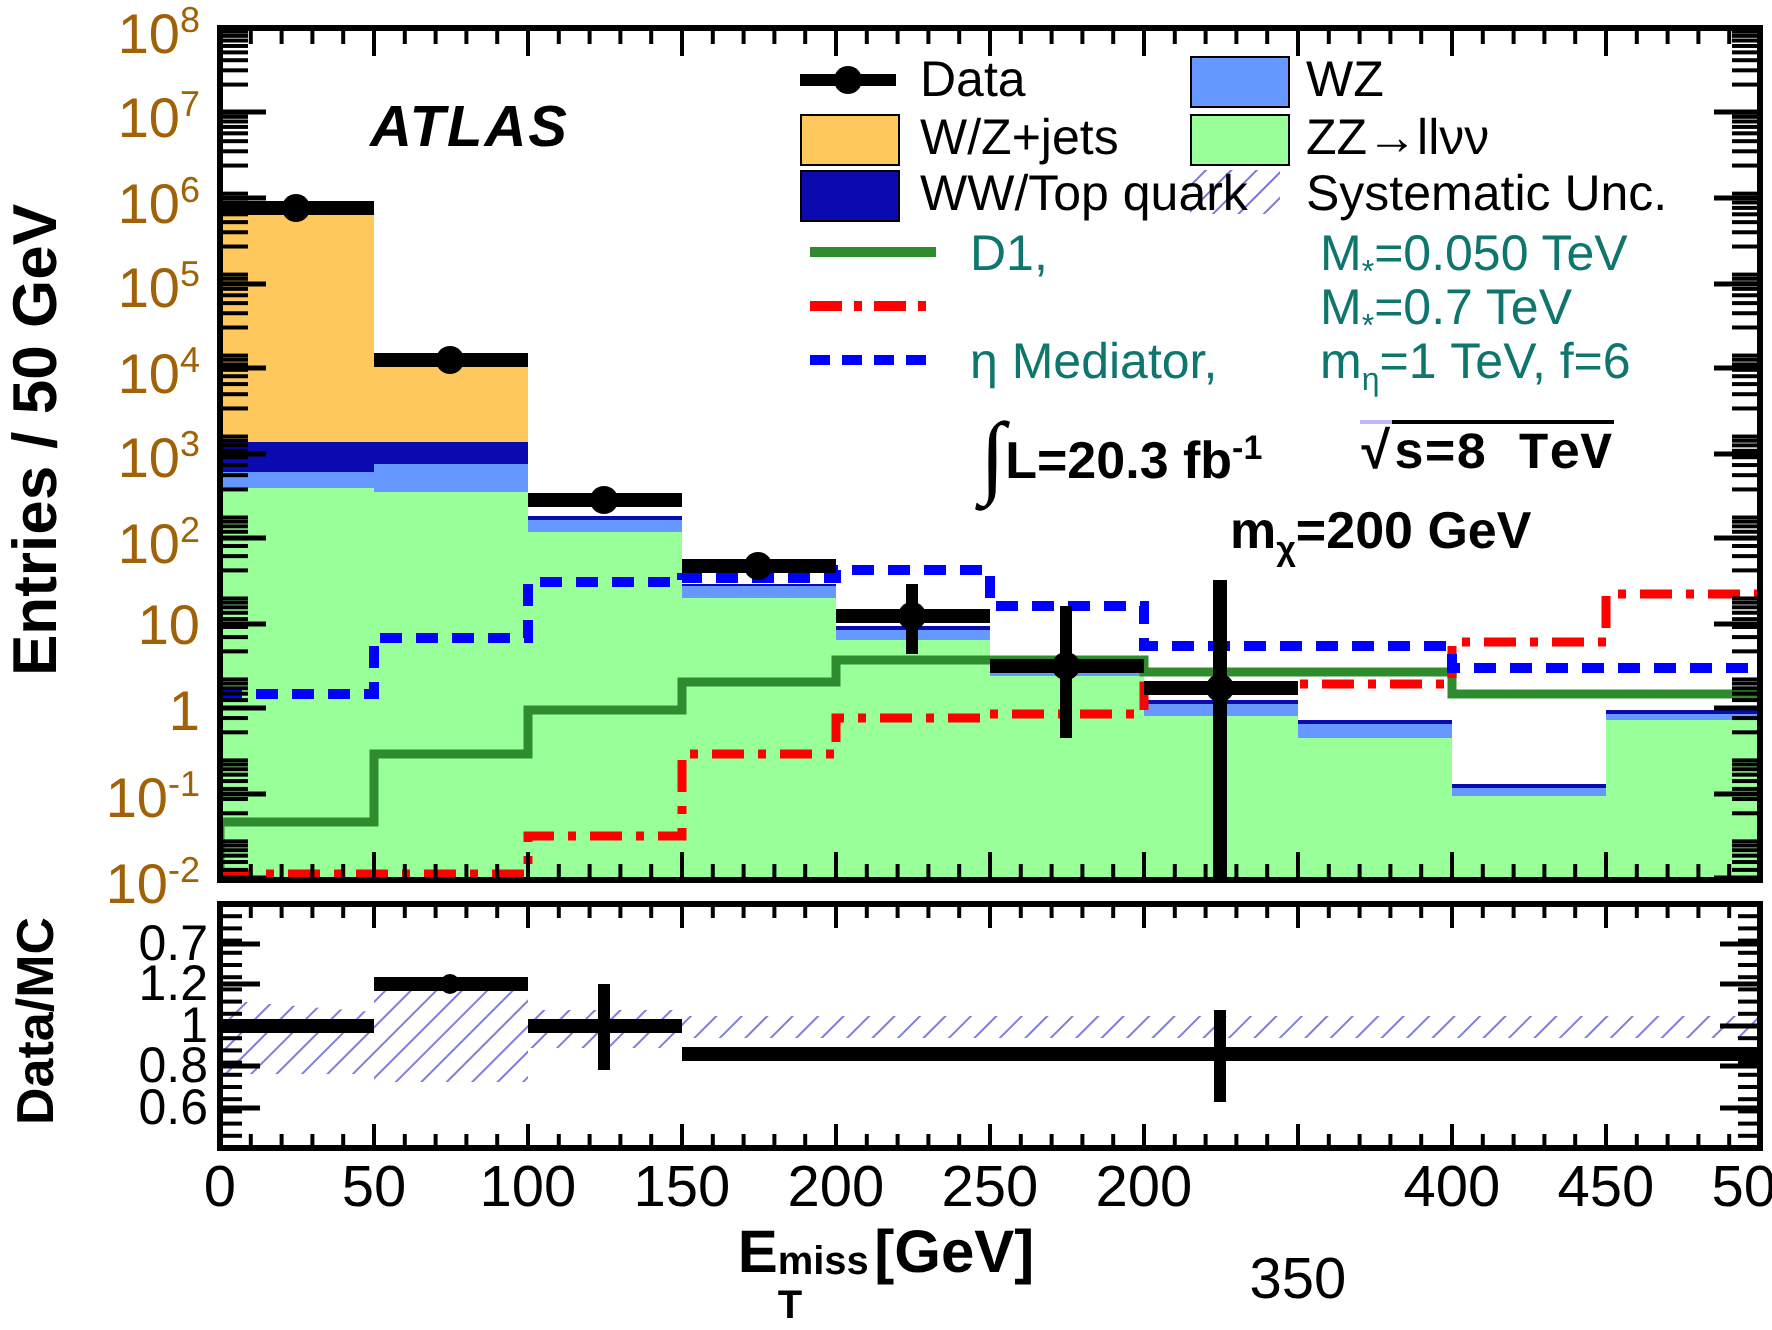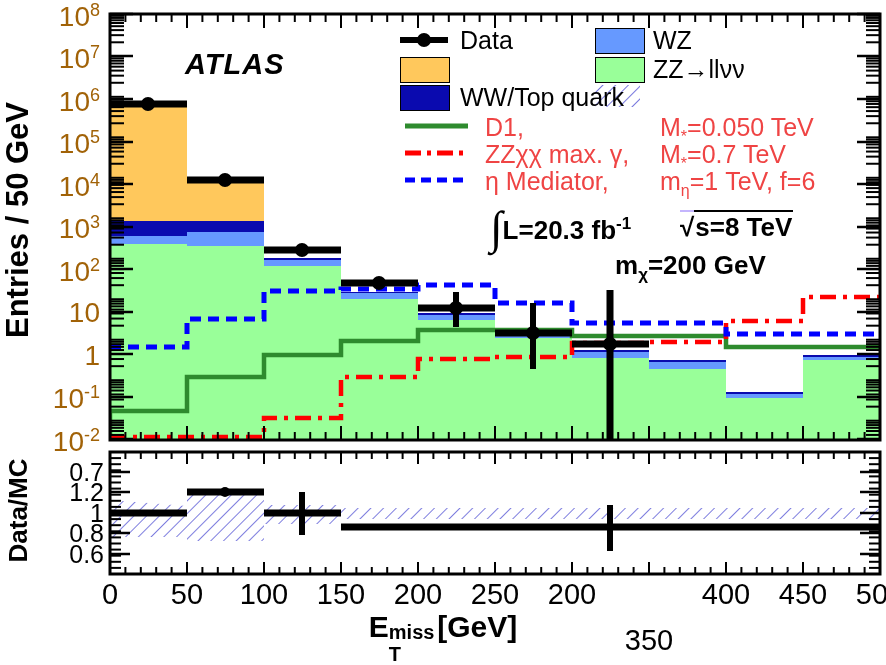--- a/index.html
+++ b/index.html
@@ -14,21 +14,21 @@
   .tlabel{position:absolute;font-size:28px;color:#a16207;text-align:right;white-space:nowrap;}
   .tlabel sup{font-size:18px;vertical-align:super;}
   .tlabel-r{position:absolute;font-size:25px;color:#000;text-align:right;white-space:nowrap;}
   .xtlabel{position:absolute;font-size:29px;color:#000;text-align:center;white-space:nowrap;}
   svg{position:absolute;left:0;top:0;}
   .atlas{position:absolute;font-style:italic;font-weight:bold;font-size:29px;left:185px;top:48px;letter-spacing:1px;}
   .legend{position:absolute;font-size:25px;color:#000;white-space:nowrap;}
   .lumi{position:absolute;font-weight:bold;font-size:26px;color:#000;white-space:nowrap;}
   .lumi sup{font-size:17px;}
   .lumi sub{font-size:17px;}
-  .sig{position:absolute;font-size:25px;color:#ef4444;white-space:nowrap;}
+  .sig{position:absolute;font-size:25px;color:#0f766e;white-space:nowrap;}
   .sig sub{font-size:16px;}
   .swatch{position:absolute;border:1px solid #000;}
 </style>
 </head>
 <body>
 
 <div id="root">
 
   <div class="axis-title" id="ylabel">
     <span>Entries / 50 GeV</span>
@@ -602,35 +602,36 @@
       </g>
     </svg>
 
   <div class="swatch" style="left:595px;top:28px;width:48px;height:24px;background:#6699FF;"></div>
   <div class="swatch" style="left:400px;top:57px;width:48px;height:24px;background:#FFC85C;"></div>
   <div class="swatch" style="left:595px;top:57px;width:48px;height:24px;background:#99FF99;"></div>
   <div class="swatch" style="left:400px;top:85px;width:48px;height:24px;background:#0A0AAF;"></div>
 
   <div class="legend" style="left:460px;top:26px;">Data</div>
   <div class="legend" style="left:653px;top:26px;">WZ</div>
+  <div class="legend" style="left:460px;top:55px;">W/Z+jets</div>
   <div class="legend" style="left:653px;top:55px;">ZZ→llνν</div>
   <div class="legend" style="left:460px;top:83px;">WW/Top quark</div>
+  <div class="legend" style="left:653px;top:83px;">Systematic Unc.</div>
 
   <div class="sig" style="left:485px;top:113px;">D1,</div>
   <div class="sig" style="left:660px;top:113px;">M<sub>*</sub>=0.050 TeV</div>
-  <div class="sig" style="left:485px;top:140px;">ZZχχ max. γ,</div>
   <div class="sig" style="left:660px;top:140px;">M<sub>*</sub>=0.7 TeV</div>
   <div class="sig" style="left:485px;top:167px;">η Mediator,</div>
   <div class="sig" style="left:660px;top:167px;">m<sub>η</sub>=1 TeV, f=6</div>
 
   <div class="lumi" style="left:490px;top:205px;font-size:34px;line-height:1;">
     <span style="font-size:46px;font-weight:normal;font-family:'Liberation Serif',serif;">∫</span><span style="font-size:26px;position:relative;top:-4px;">L=20.3 fb<sup>-1</sup></span>
   </div>
   <div class="lumi" style="left:680px;top:210px;font-size:26px;">
-    <span style="display:inline-block;border-top:2px solid #c4b5fd;padding-top:0px;">√<span style="border-top:2px solid #000;padding:0 1px;">s=8 TeV</span></span>
+    <span style="display:inline-block;border-top:2px solid #c4b5fd;padding-top:0px;font-family:Liberation Mono, monospace;">√<span style="border-top:2px solid #000;padding:0 1px;">s=8 TeV</span></span>
   </div>
   <div class="lumi" style="left:615px;top:250px;font-size:26px;">m<sub>χ</sub>=200 GeV</div>
 
   <div class="tlabel" style="left:0px;top:0px;width:100px;">10<sup>8</sup></div>
   <div class="tlabel" style="left:0px;top:42px;width:100px;">10<sup>7</sup></div>
   <div class="tlabel" style="left:0px;top:85px;width:100px;">10<sup>6</sup></div>
   <div class="tlabel" style="left:0px;top:127px;width:100px;">10<sup>5</sup></div>
   <div class="tlabel" style="left:0px;top:170px;width:100px;">10<sup>4</sup></div>
   <div class="tlabel" style="left:0px;top:212px;width:100px;">10<sup>3</sup></div>
   <div class="tlabel" style="left:0px;top:255px;width:100px;">10<sup>2</sup></div>

